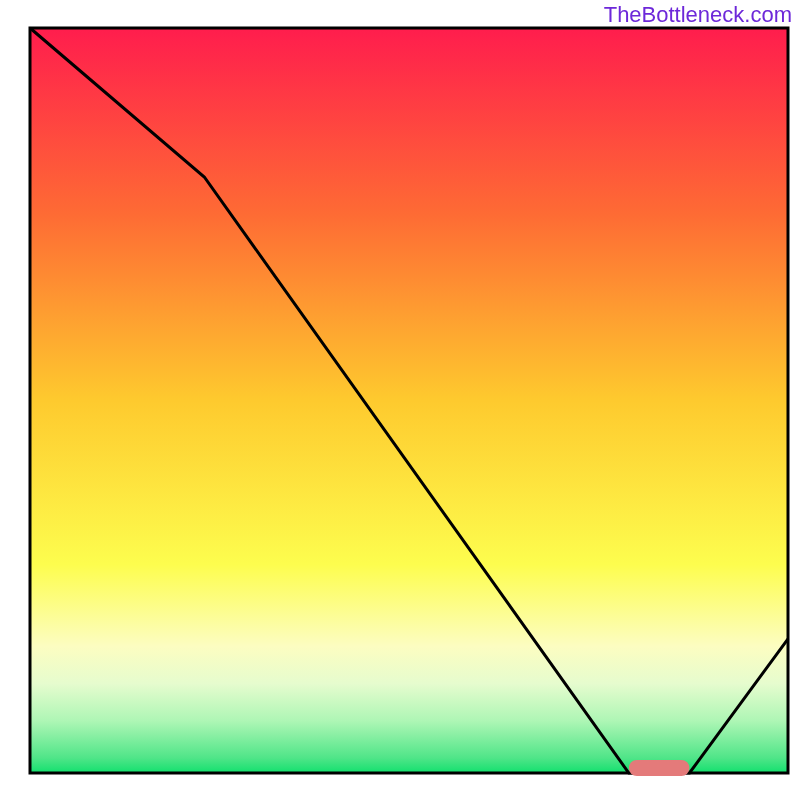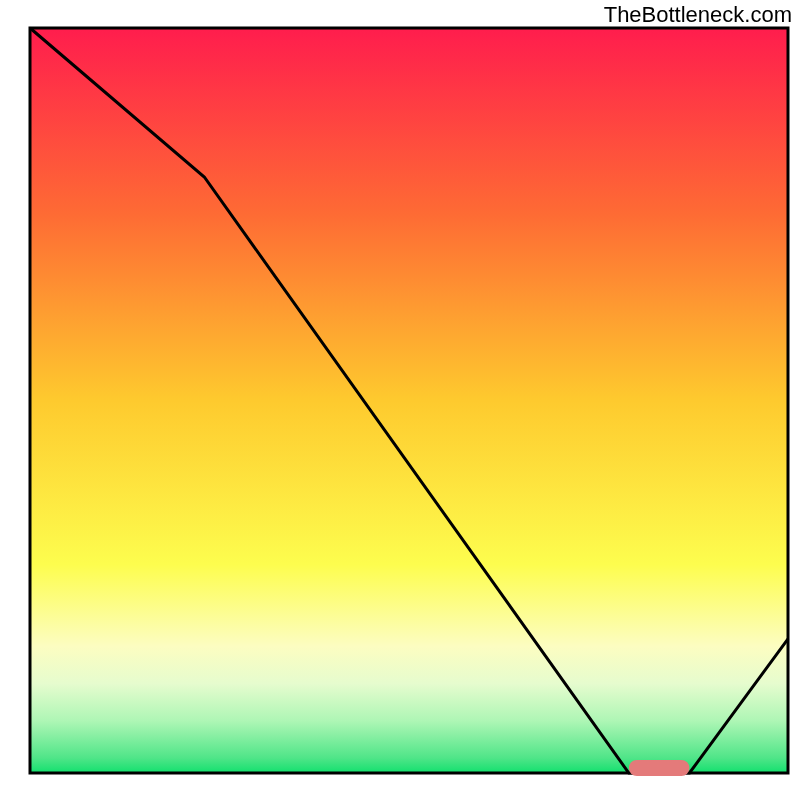--- a/index.html
+++ b/index.html
@@ -13,21 +13,21 @@
   .chart-container {
     width: 800px;
     height: 800px;
     position: relative;
   }
   .watermark {
     position: absolute;
     top: 2px;
     right: 8px;
     font-size: 22px;
-    color: #000000;
+    color: #6d28d9;
   }
 </style>
 </head>
 <body>
 
 <div class="chart-container">
   <svg width="800" height="800" viewBox="0 0 800 800">
     <defs>
       <linearGradient id="bg-grad" x1="0" y1="0" x2="0" y2="1">
 

